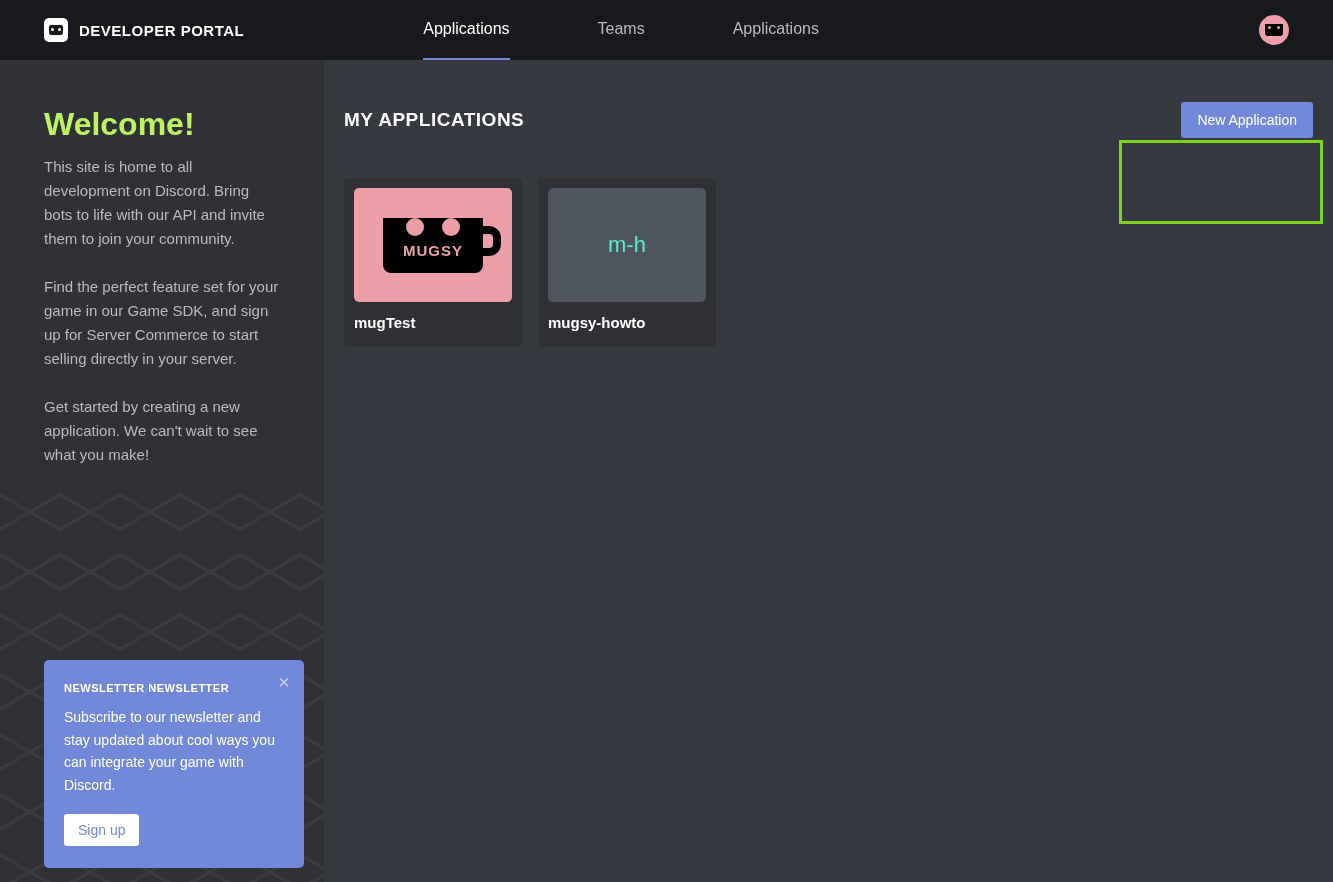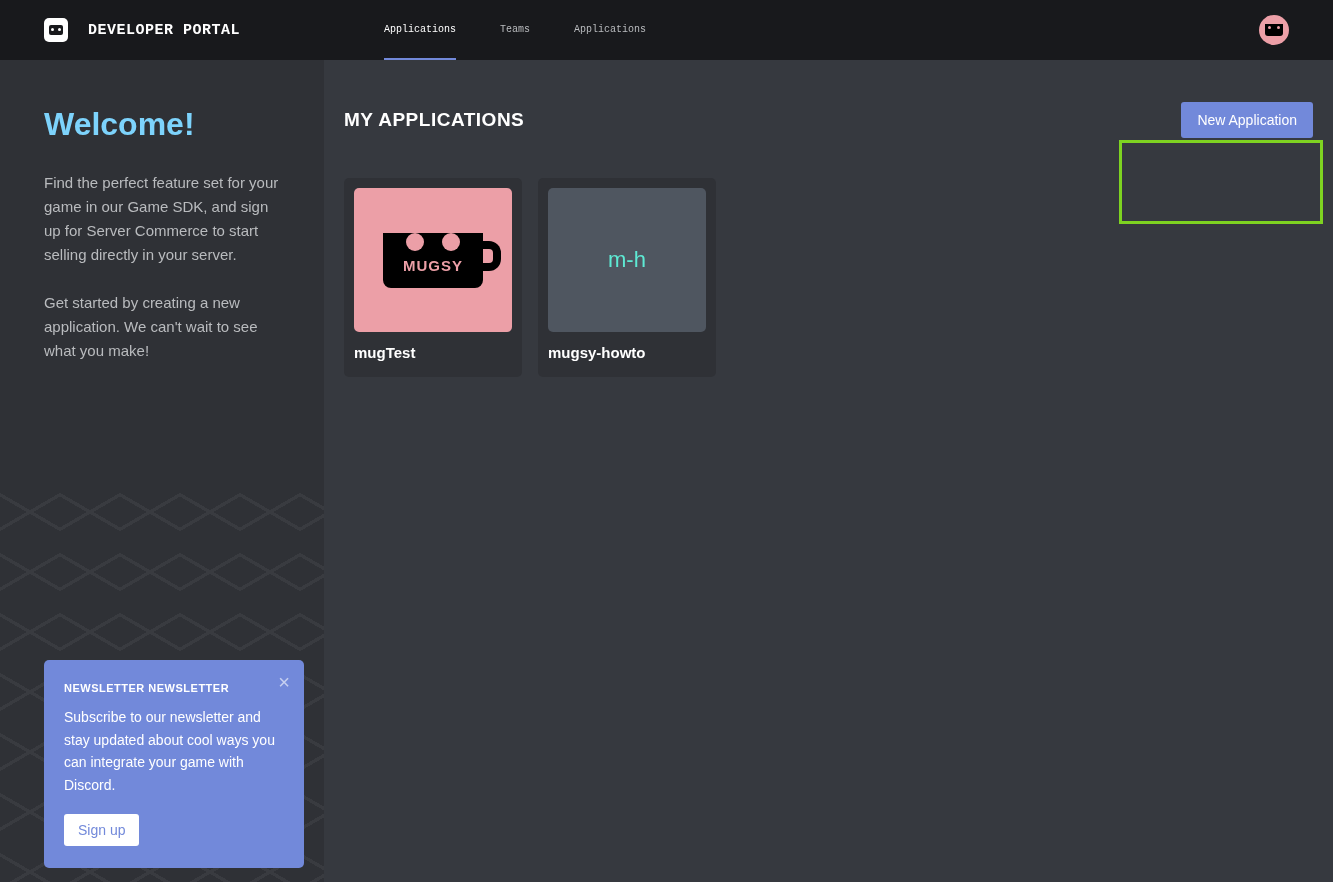--- a/index.html
+++ b/index.html
@@ -19,22 +19,21 @@
       height: 60px;
       background: #18191c;
       display: flex;
       align-items: center;
       padding: 0 44px;
       justify-content: space-between;
     }
     .header-left {
       display: flex;
       align-items: center;
-      gap: 20px;
-      font-family: Liberation Mono, monospace;
+      gap: 11px;
     }
     .logo {
       width: 24px;
       height: 24px;
       background: #fff;
       border-radius: 5px;
       display: flex;
       align-items: center;
       justify-content: center;
       position: relative;
@@ -65,25 +64,26 @@
     }
     .nav {
       display: flex;
       gap: 44px;
       margin-left: 124px;
       height: 60px;
       align-items: stretch;
     }
     .nav-item {
       color: #b9bbbe;
-      font-size: 10px;
+      font-size: 16px;
       cursor: pointer;
       display: flex;
       align-items: center;
       border-bottom: 2px solid transparent;
+      margin-left: 44px;
     }
     .nav-item.active {
       color: #fff;
       border-bottom: 2px solid #7289da;
     }
     .avatar {
       width: 30px;
       height: 30px;
       border-radius: 50%;
       background: #ec9fa7;
@@ -128,24 +128,24 @@
       left: 0;
       right: 0;
       height: 400px;
       opacity: 0.15;
       background: 
         linear-gradient(30deg, transparent 48%, #72767d 48%, #72767d 52%, transparent 52%),
         linear-gradient(-30deg, transparent 48%, #72767d 48%, #72767d 52%, transparent 52%);
       background-size: 60px 60px;
     }
     .welcome-title {
-      color: #7dd3fc;
+      color: #bef264;
       font-size: 32px;
       font-weight: 600;
-      margin-bottom: 28px;
+      margin-bottom: 12px;
     }
     .welcome-text {
       color: #b9bbbe;
       font-size: 15px;
       line-height: 1.6;
       margin-bottom: 24px;
     }
     .newsletter-card {
       position: absolute;
       bottom: 14px;
@@ -230,21 +230,21 @@
     }
     .app-card {
       width: 178px;
       background: #2f3136;
       border-radius: 5px;
       padding: 10px 10px 16px 10px;
       cursor: pointer;
     }
     .app-thumb {
       width: 158px;
-      height: 144px;
+      height: 114px;
       border-radius: 5px;
       margin-bottom: 12px;
       display: flex;
       align-items: center;
       justify-content: center;
     }
     .app-thumb.pink {
       background: #ec9fa7;
       flex-direction: column;
     }
@@ -316,20 +316,21 @@
   </div>
   <div class="avatar">
     <div class="avatar-mug"></div>
   </div>
 </div>
 
 <div class="main">
   <div class="sidebar">
     <div class="sidebar-bg"></div>
     <h1 class="welcome-title">Welcome!</h1>
+    <p class="welcome-text">This site is home to all development on Discord. Bring bots to life with our API and invite them to join your community.</p>
     <p class="welcome-text">Find the perfect feature set for your game in our Game SDK, and sign up for Server Commerce to start selling directly in your server.</p>
     <p class="welcome-text">Get started by creating a new application. We can't wait to see what you make!</p>
 
     <div class="newsletter-card">
       <div class="newsletter-close">×</div>
       <div class="newsletter-title">NEWSLETTER NEWSLETTER</div>
       <div class="newsletter-text">Subscribe to our newsletter and stay updated about cool ways you can integrate your game with Discord.</div>
       <button class="signup-btn">Sign up</button>
     </div>
   </div>

